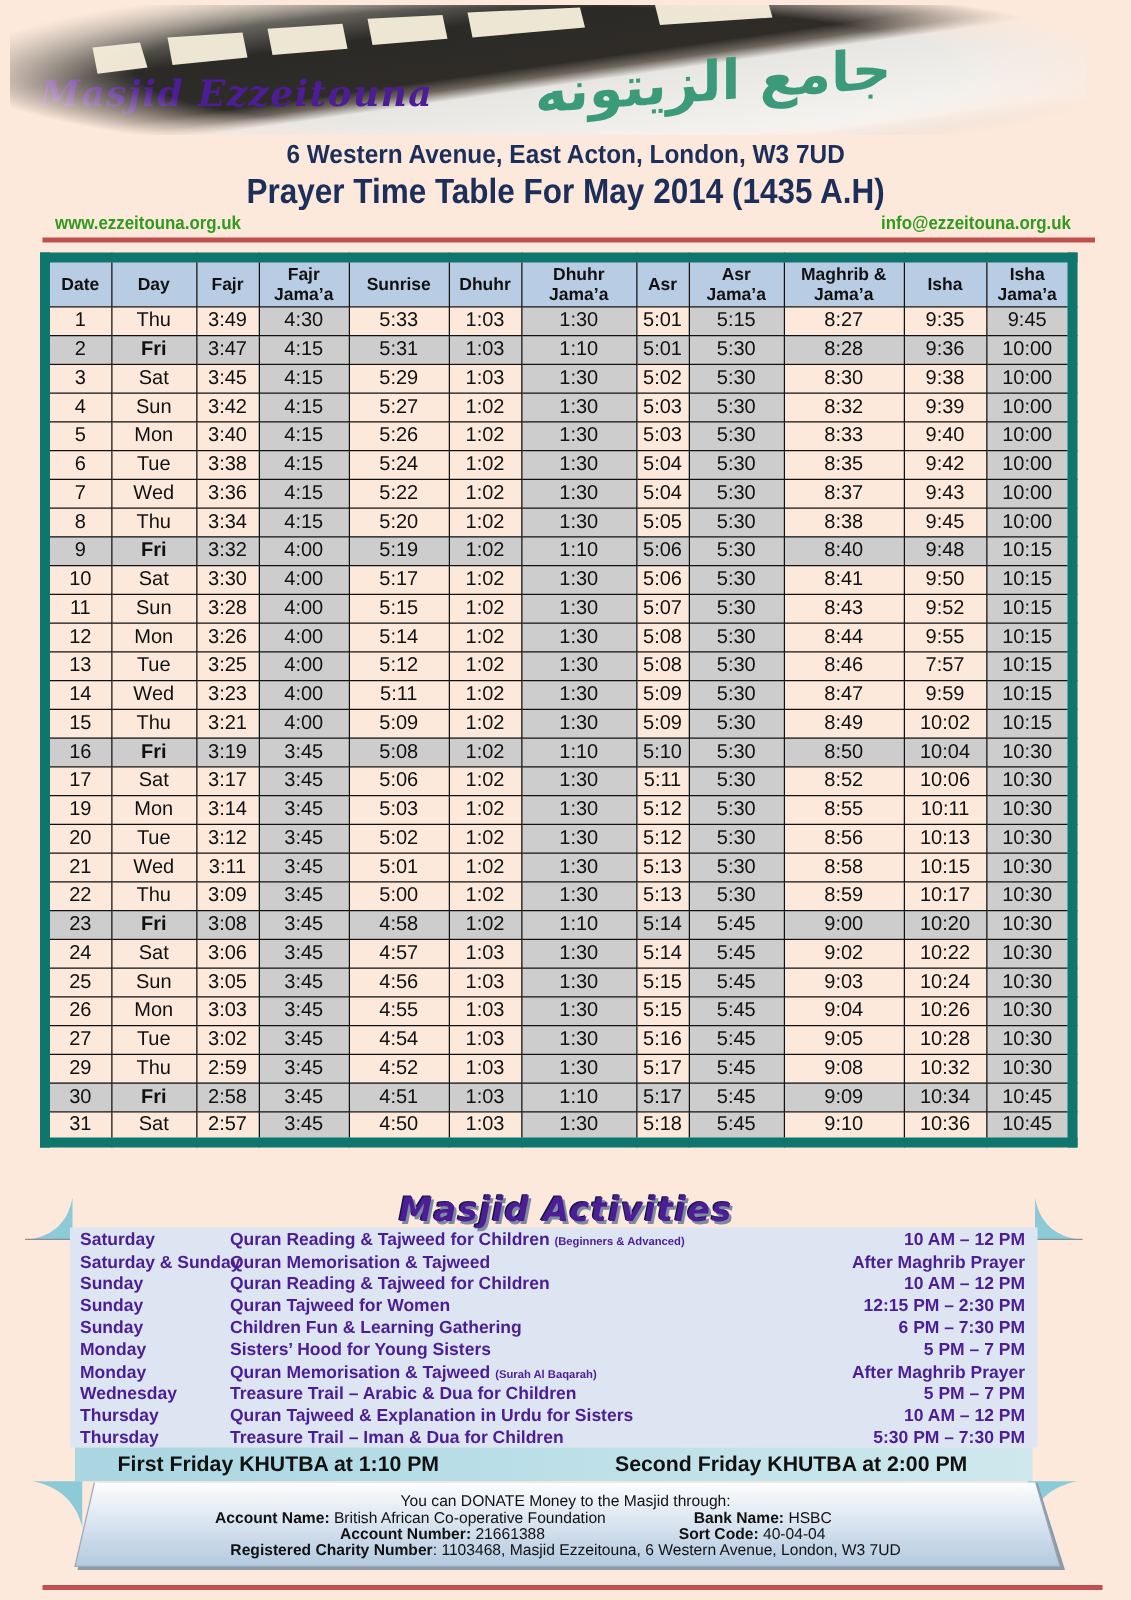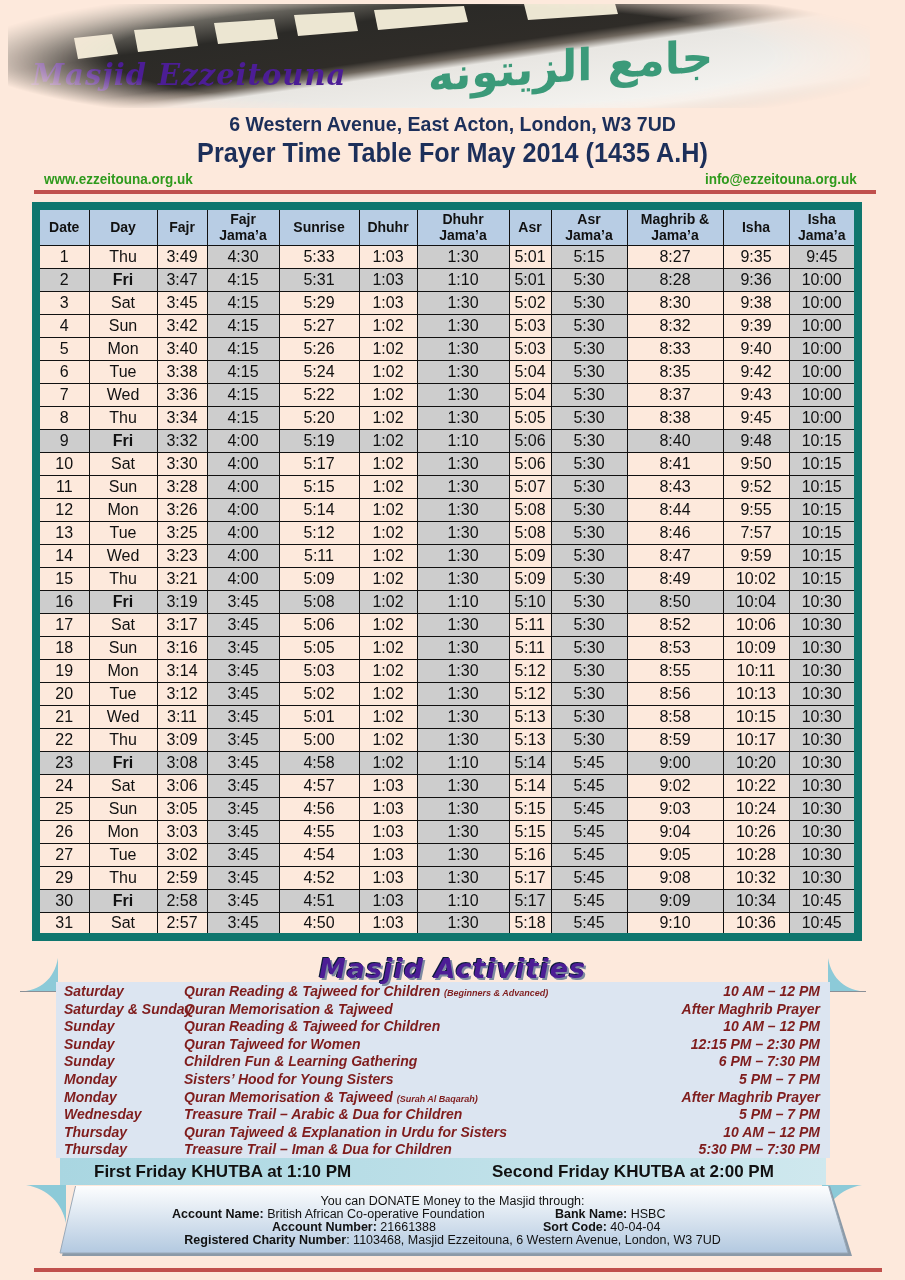--- a/index.html
+++ b/index.html
@@ -82,22 +82,22 @@
     font-family: "DejaVu Sans", sans-serif; font-weight: bold; font-style: italic;
     font-size: 27px; color: #4c1d95; letter-spacing: 1px;
     text-shadow: 2px 2px 0 #7d8aa0, -1px -1px 0 #0c1a3a;
   }
   .act-panel {
     position: absolute; left: 56px; top: 982px; width: 774px; height: 176px;
     background: #dce5f1;
   }
   .act-row {
     position: absolute; left: 64px; width: 760px; height: 17.6px;
-    font-size: 14px; font-weight: bold; font-style: italic; line-height: 17px;
-    color: #7f1d1d;
+    font-size: 14px; font-weight: bold; line-height: 17px;
+    color: #4c1d95;
   }
   .act-row .a-day { position: absolute; left: 0; top: 0; }
   .act-row .a-name { position: absolute; left: 120px; width: 500px; top: 0; text-align: left; }
   .act-row .a-name .note { font-size: 9px; font-weight: bold; }
   .act-row .a-time { position: absolute; right: 4px; top: 0; }
 
   .khutba-bar {
     position: absolute; left: 60px; top: 1158px; width: 766px; height: 27px;
     background: linear-gradient(90deg, #a9d6e1 0%, #cfe8ee 100%);
     font-size: 17px; font-weight: bold; color: #111; line-height: 27px;
@@ -434,34 +434,20 @@
         <td class="day">Sat</td>
         <td>3:17</td>
         <td class="jam">3:45</td>
         <td>5:06</td>
         <td>1:02</td>
         <td class="jam">1:30</td>
         <td>5:11</td>
         <td class="jam">5:30</td>
         <td>8:52</td>
         <td>10:06</td>
-        <td class="jam">10:30</td>
-      </tr>
-      <tr>
-        <td>18</td>
-        <td class="day">Sun</td>
-        <td>3:16</td>
-        <td class="jam">3:45</td>
-        <td>5:05</td>
-        <td>1:02</td>
-        <td class="jam">1:30</td>
-        <td>5:11</td>
-        <td class="jam">5:30</td>
-        <td>8:53</td>
-        <td>10:09</td>
         <td class="jam">10:30</td>
       </tr>
       <tr>
         <td>19</td>
         <td class="day">Mon</td>
         <td>3:14</td>
         <td class="jam">3:45</td>
         <td>5:03</td>
         <td>1:02</td>
         <td class="jam">1:30</td>

